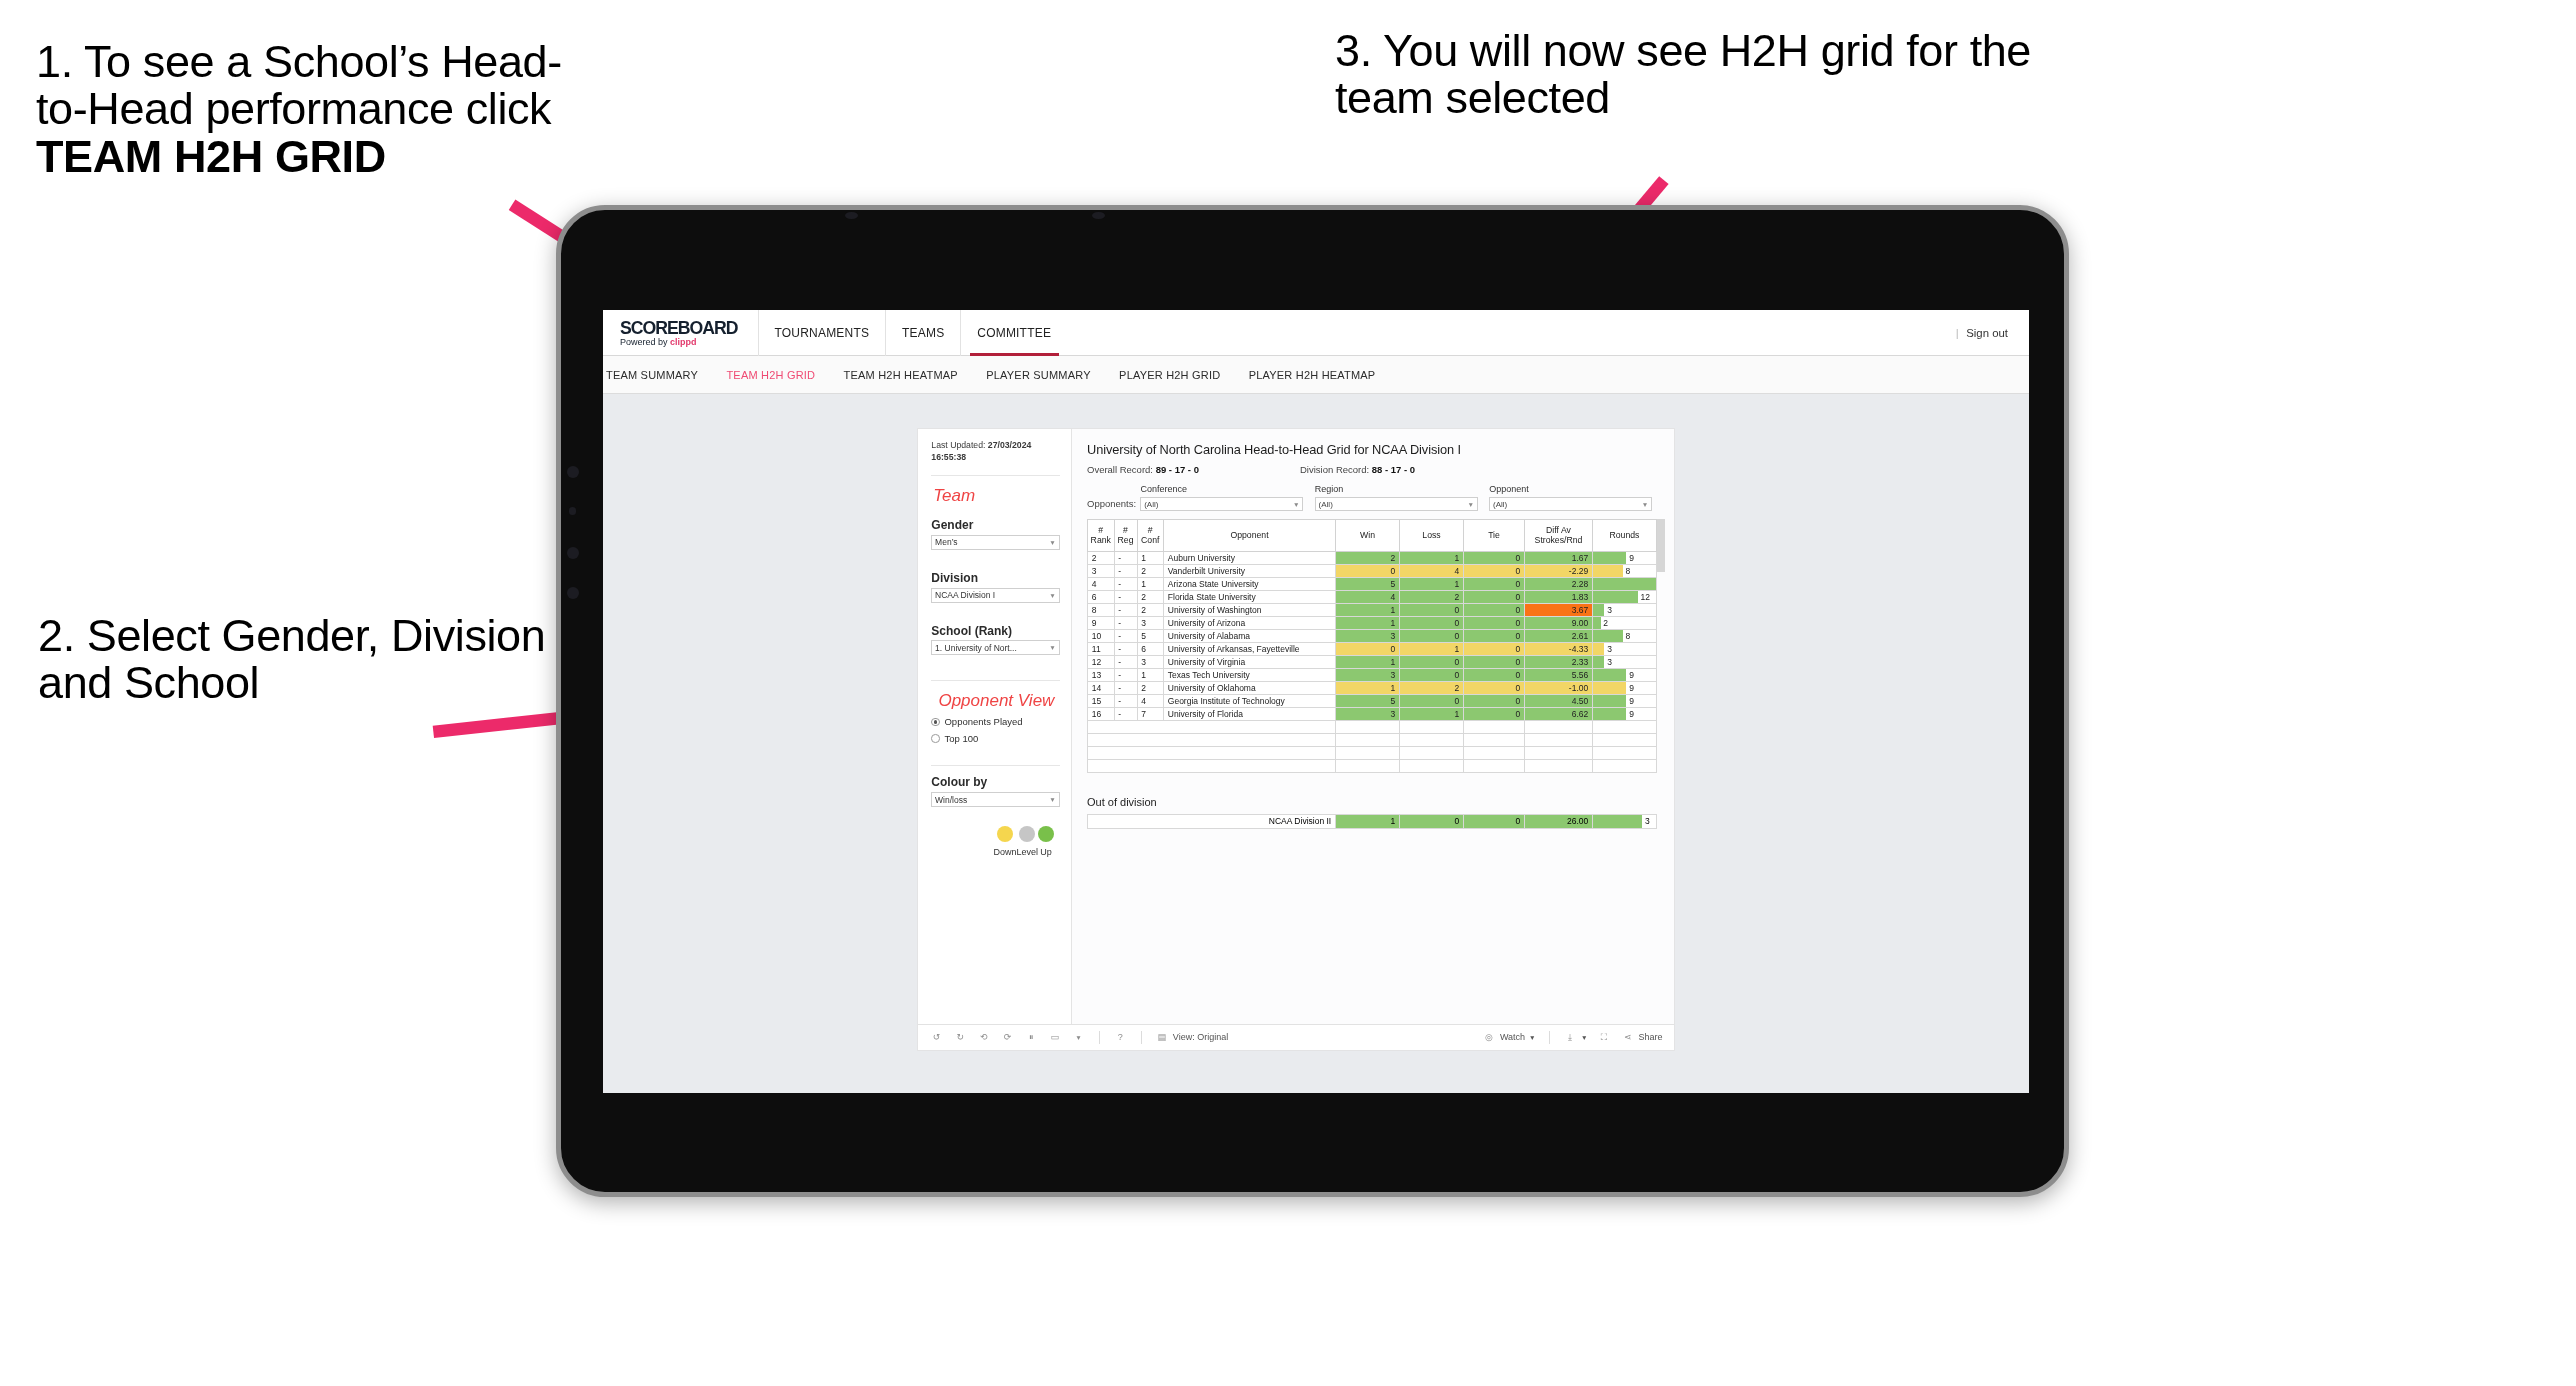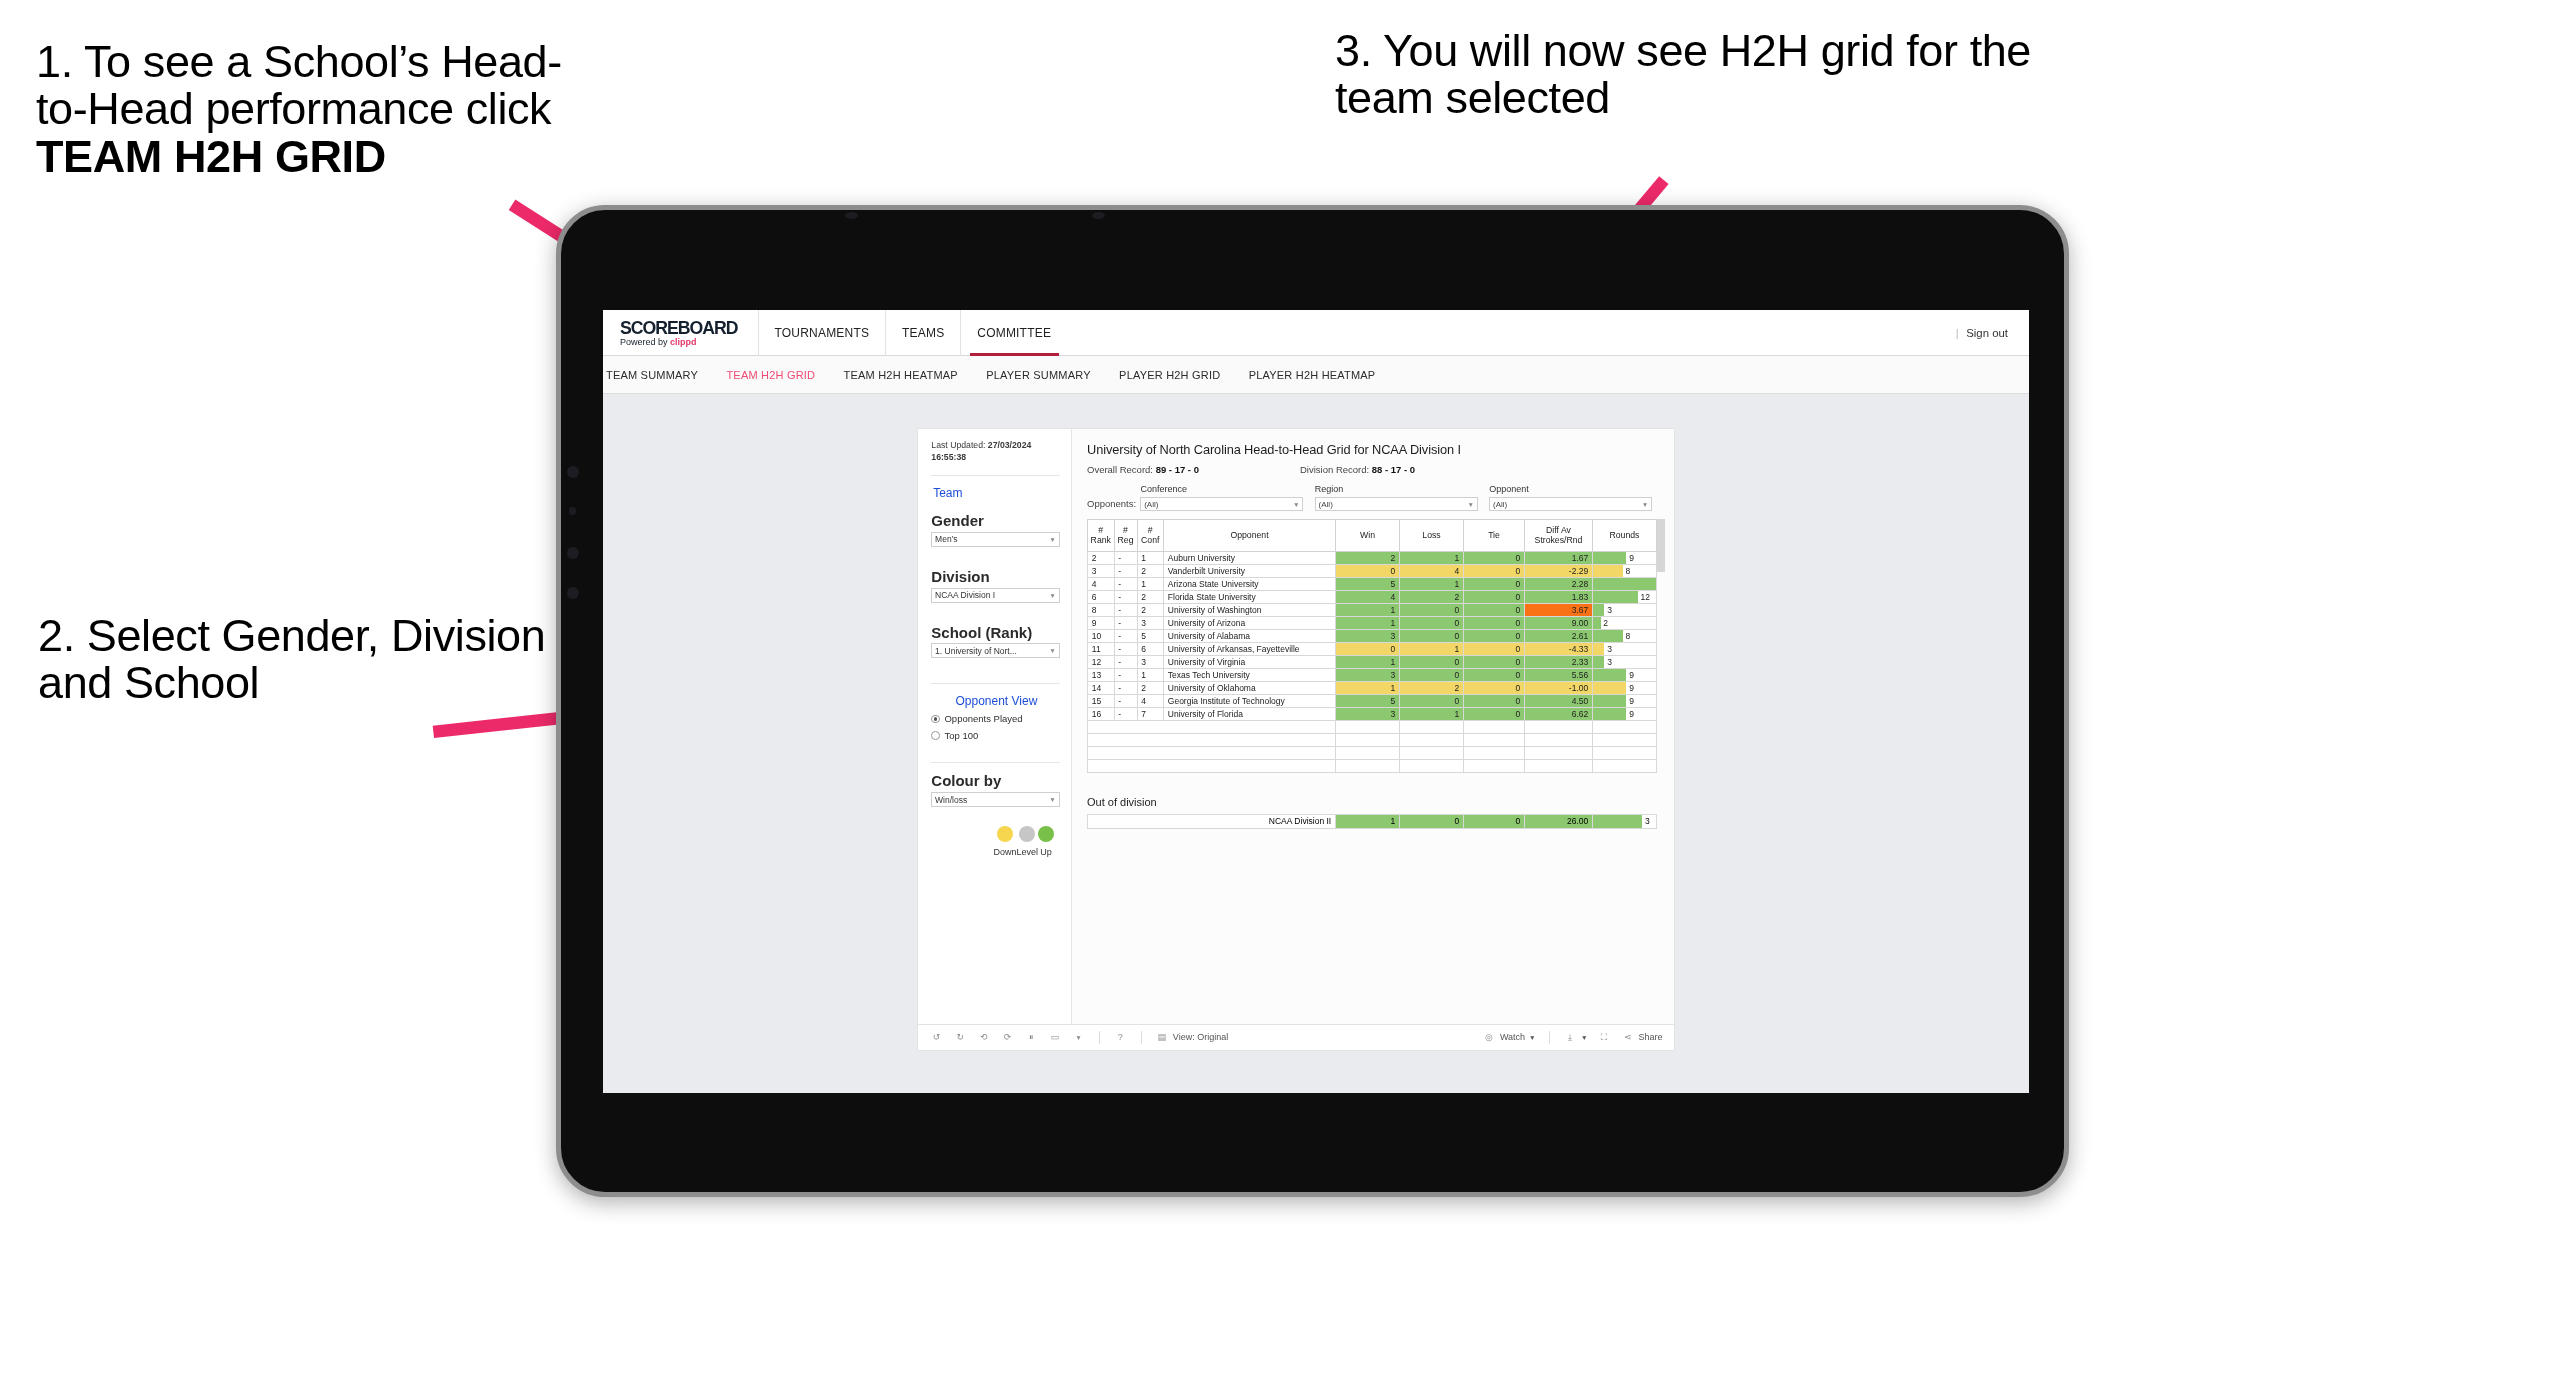--- a/index.html
+++ b/index.html
@@ -111,23 +111,23 @@
   #side {
     width: 154px; flex: 0 0 154px;
     border-right:0.9px solid #e4e4e4;
     padding: 11.4px 11.4px 0 13.3px;
     background:#ffffff;
     font-size: 9.5px; color:#333;
   }
   .last-updated { font-size: 8.7px; color:#3a3a3a; line-height:1.35; }
   .last-updated b { font-weight:bold; }
   .side-div { height:0.9px; background:#e6e6e6; margin: 11.4px 0 9.5px 0; }
-  .side-h { font-size: 12px; color:#1d4ed8; margin: 1.9px 0 12.3px 1.9px; }
+  .side-h { font-size: 17px; color:#ef4444; margin: 1.9px 0 12.3px 1.9px; font-style: italic; }
   .side-h.center { text-align:center; font-weight:normal; }
-  .fld-label { font-size:15px; font-weight:bold; color:#2b2b2b; margin-bottom:2.8px; }
+  .fld-label { font-size:12px; font-weight:bold; color:#2b2b2b; margin-bottom:2.8px; }
   .fld {
     height: 15px; border:0.9px solid #cfcfcf; background:#fff;
     display:flex; align-items:center; padding: 0 2.8px;
     font-size: 8.5px; color:#333; position:relative; cursor:pointer;
   }
   .fld .val { overflow:hidden; white-space:nowrap; text-overflow:ellipsis; flex:1; }
   .fld .caret { font-size: 6.6px; color:#8a8a8a; padding-left:3.8px; }
   .fld-gap { height: 21px; }
   .radio-row { display:flex; align-items:center; gap:4.7px; margin-top:5.7px; font-size:9.5px; color:#2f2f2f; cursor:pointer;}
   .radio {

